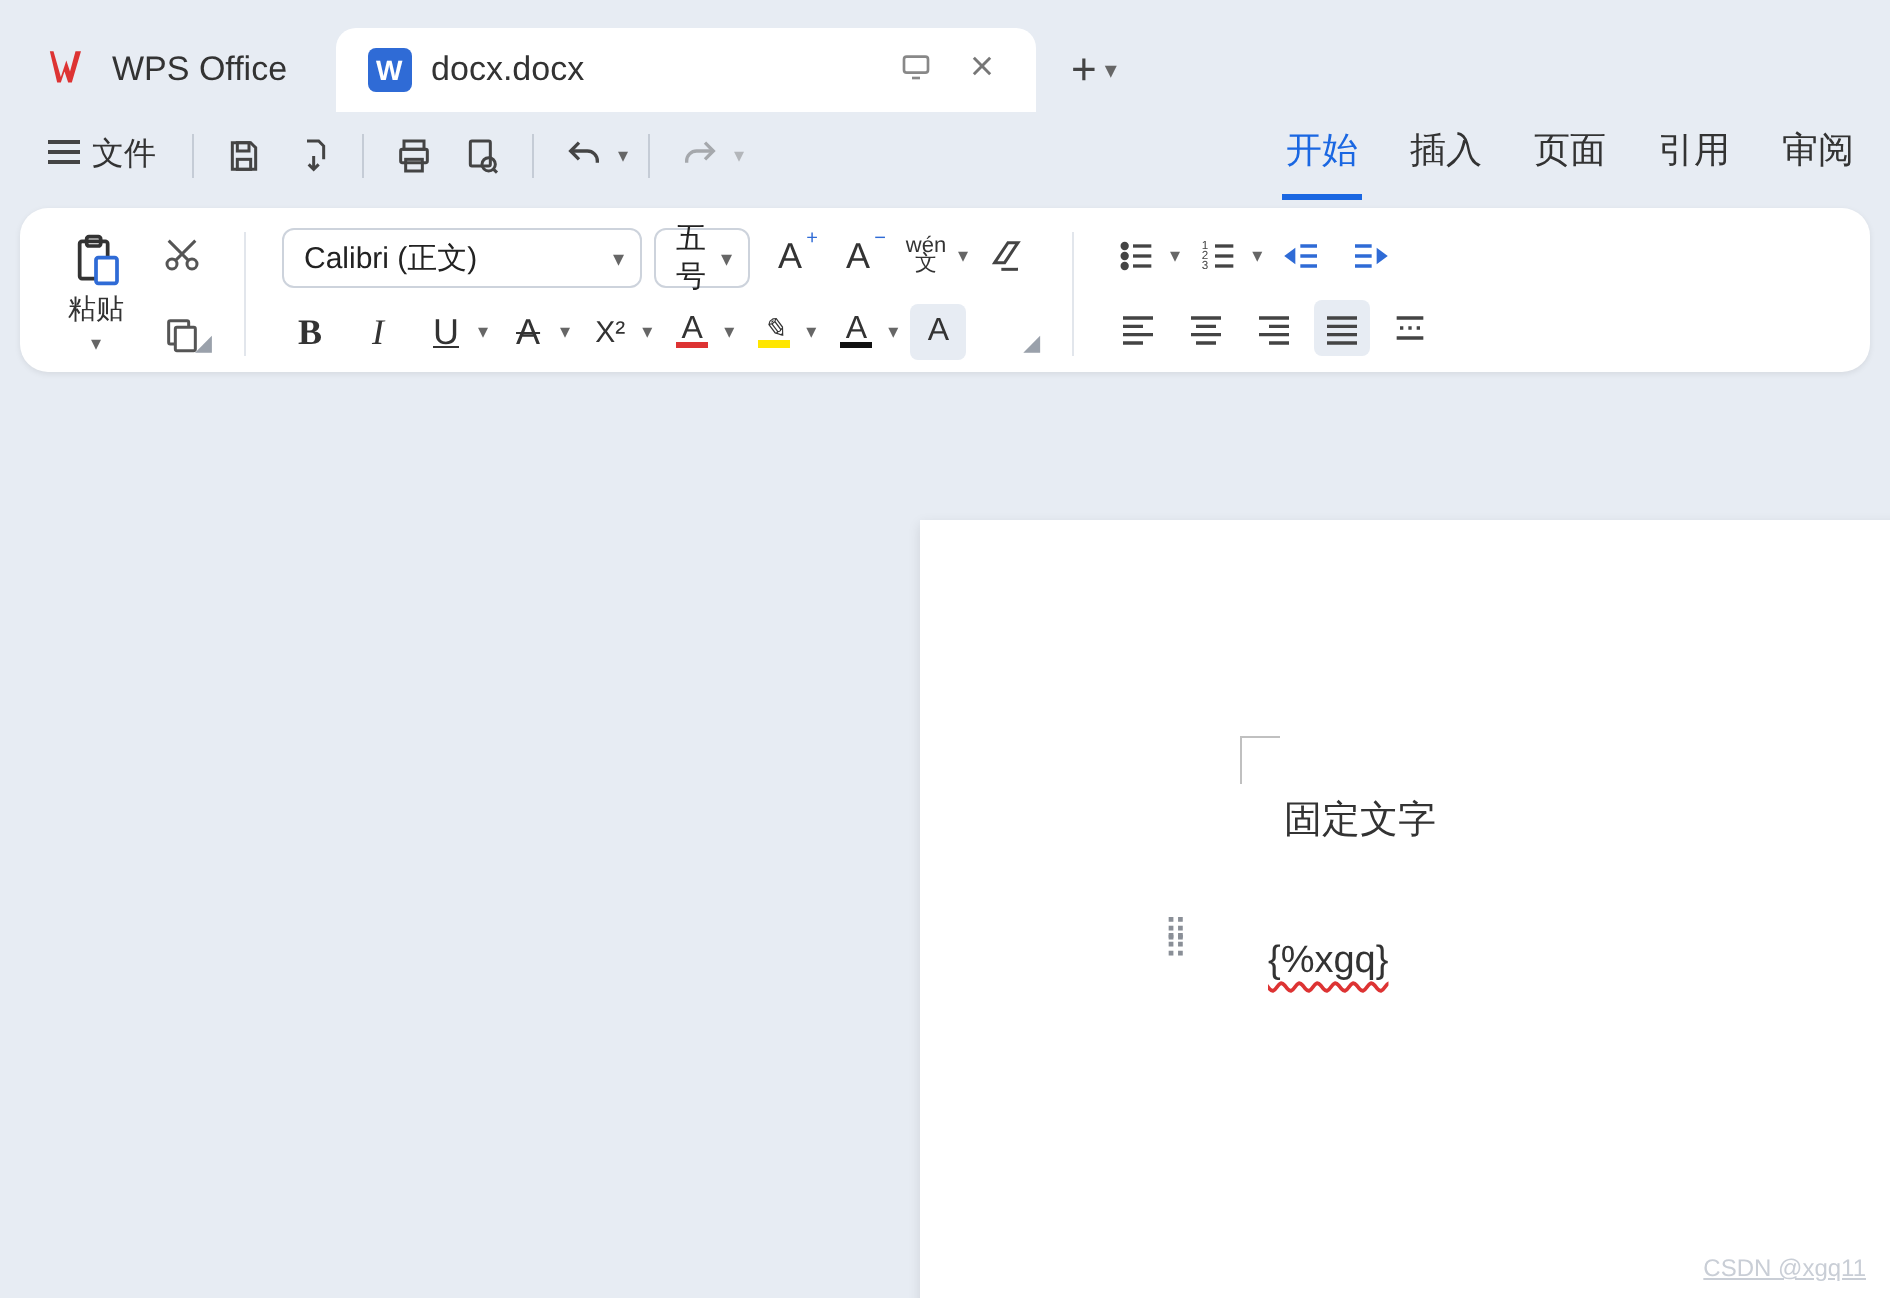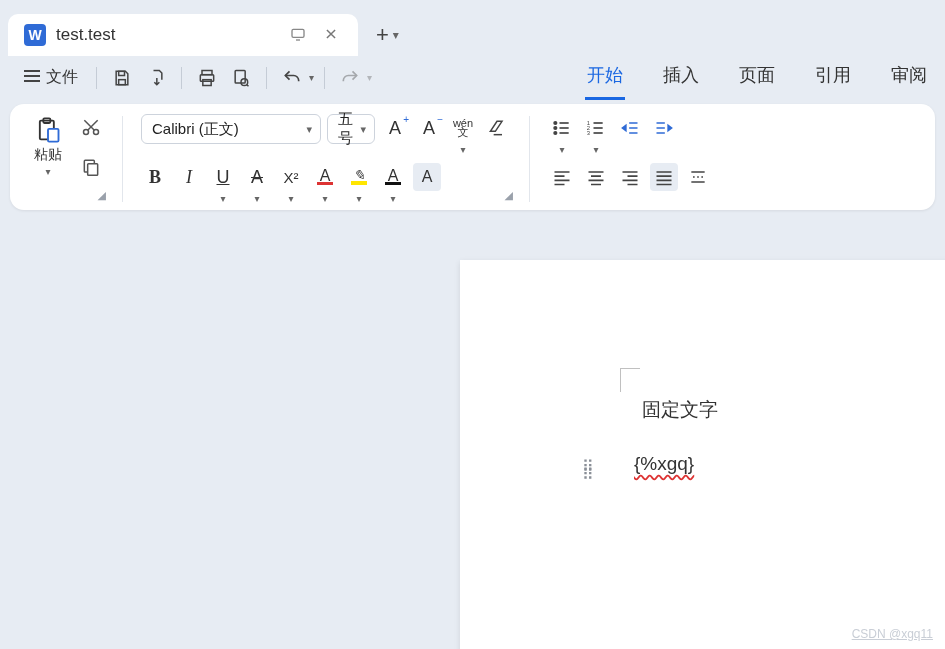--- a/index.html
+++ b/index.html
@@ -17,37 +17,37 @@
   .newtab .chev { font-size: 12px; color: #666; }
 
   
   .menubar { height: 44px; background: #e7ecf3; display: flex; align-items: center; padding: 0 16px; gap: 4px; font-size: 16px; color: #333; border-bottom: 1px solid #e7ecf3; }
   .menu-file { display: flex; align-items: flex-start; gap: 6px; padding: 4px 8px; }
   .divider { width: 1px; height: 22px; background: #c5ccd6; margin: 0 6px; }
   .qicon { width: 30px; display: flex; justify-content: center; color: #444; }
   .qicon svg { width: 20px; height: 20px; }
   .undo-group { display: flex; align-items: center; }
   .undo-chev { font-size: 10px; color: #666; margin-left: 2px; }
-  .menutabs { margin-left: auto; display: flex; gap: 36px; font-size: 18px; color: #333; padding-right: 0; }
+  .menutabs { margin-left: auto; display: flex; gap: 22px; font-size: 18px; color: #333; padding-right: 0; }
   .menutab { padding: 8px 2px 10px; }
   .menutab.active { color: #1a67e2; border-bottom: 3px solid #1a67e2; font-weight: 500; }
 
   
   .ribbon-wrap { margin: 4px 10px 0 10px; background: #fff; border-radius: 14px; box-shadow: 0 1px 3px rgba(0,0,0,0.08); padding: 10px 12px 6px; position: relative; }
   .ribbon { display: flex; align-items: stretch; gap: 10px; }
   .rgroup { display: flex; flex-direction: column; gap: 6px; padding: 0 6px; position: relative; }
   .rgroup.row2 { gap: 8px; }
   .rsep { width: 1px; background: #e2e6ec; margin: 2px 2px; }
   .rrow { display: flex; align-items: flex-start; gap: 6px; }
   .btn-stack { display: flex; flex-direction: column; align-items: center; gap: 2px; font-size: 14px; color: #333; padding: 2px 6px; }
   .btn-stack svg { width: 28px; height: 28px; }
   .ico { width: 26px; height: 26px; display: flex; align-items: center; justify-content: center; color: #444; }
   .ico svg { width: 20px; height: 20px; }
   .chev { font-size: 10px; color: #666; }
-  .withchev { display: flex; align-items: center; gap: 2px; flex-direction: column; }
+  .withchev { display: flex; align-items: center; gap: 2px; }
 
   .font-select { height: 30px; border: 1px solid #cdd3dc; border-radius: 6px; padding: 0 28px 0 10px; font-size: 15px; color: #222; display: flex; align-items: center; position: relative; background: #fff; }
   .font-select.name { width: 180px; }
   .font-select.size { width: 48px; }
   .font-select .sel-chev { position: absolute; right: 8px; font-size: 11px; color: #666; }
 
   .fmt-btn { width: 28px; height: 28px; display: flex; align-items: center; justify-content: center; color: #333; border-radius: 4px; }
   .fmt-btn svg { width: 20px; height: 20px; }
   .fmt-btn.sel { background: #e7ecf3; }
   .bold { font-weight: 700; font-size: 18px; font-family: Georgia, serif; }
@@ -55,36 +55,44 @@
   .under { text-decoration: underline; font-size: 18px; }
   .strike { text-decoration: line-through; font-size: 18px; }
 
   .corner-launch { position: absolute; right: 4px; bottom: 2px; color: #9aa1ab; font-size: 11px; }
 
   
   .docarea { position: absolute; left: 0; right: 0; top: 224px; bottom: 0; background: #e7ecf3; }
   .page { position: absolute; left: 460px; top: 36px; width: 700px; min-height: 560px; background: #fff; box-shadow: 0 2px 6px rgba(0,0,0,0.1); }
   .crop-mark { position: absolute; left: 160px; top: 108px; width: 20px; height: 24px; border-left: 1px solid #c0c0c0; border-bottom: 1px solid #c0c0c0; transform: scaleY(-1); }
   .line1 { position: absolute; left: 182px; top: 137px; font-size: 19px; color: #333; font-family: SimSun, serif; }
-  .line2 { position: absolute; left: 174px; top: 192px; font-size: 19px; color: #333; font-family: Calibri, sans-serif; }
+  .line2 { position: absolute; left: 174px; top: 209px; font-size: 19px; color: #333; font-family: Calibri, sans-serif; }
   .line2 .placeholder { text-decoration: wavy underline #d33; text-underline-offset: 4px; }
   .drag-dots { position: absolute; left: 122px; top: 203px; color: #8a8f97; font-size: 16px; letter-spacing: 2px; line-height: 8px; }
 
   .watermark { position: absolute; right: 12px; bottom: 8px; font-size: 12px; color: #c9ced6; text-decoration: underline; }
 
   .hamburger-lines { display: inline-block; width: 16px; }
   .hamburger-lines span { display: block; height: 2px; background: #444; margin: 3px 0; }
 </style>
 </head>
 <body>
 
 <div class="titlebar">
+  <div class="apptab wps">
+    <span>
+      <svg viewBox="0 0 24 24" width="22" height="22">
+          <path fill="#d33" d="M3 4l4 14 3-9 2 6 3-11h3L13 21h-2l-2-6-2 6H5L1 4z"></path>
+        </svg>
+    </span>
+    <span>WPS Office</span>
+  </div>
   <div class="apptab doc">
     <span class="tab-icon-w">W</span>
-    <span>test.test</span>
+    <span>docx.docx</span>
     <span class="spacer"></span>
     <span class="tab-present">
       <svg width="16" height="16" viewBox="0 0 24 24" fill="none" stroke="#888" stroke-width="2">
           <rect x="3" y="5" width="18" height="12" rx="2"></rect>
           <path d="M9 21h6"></path>
         </svg>
     </span>
     <span class="tab-close">
       <svg width="14" height="14" viewBox="0 0 24 24" stroke="#777" stroke-width="2.5">
           <path d="M5 5l14 14M19 5L5 19"></path>

